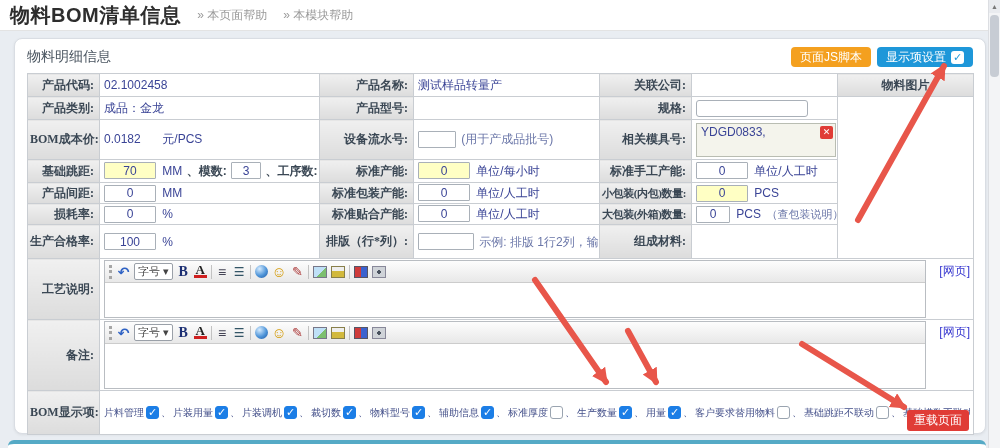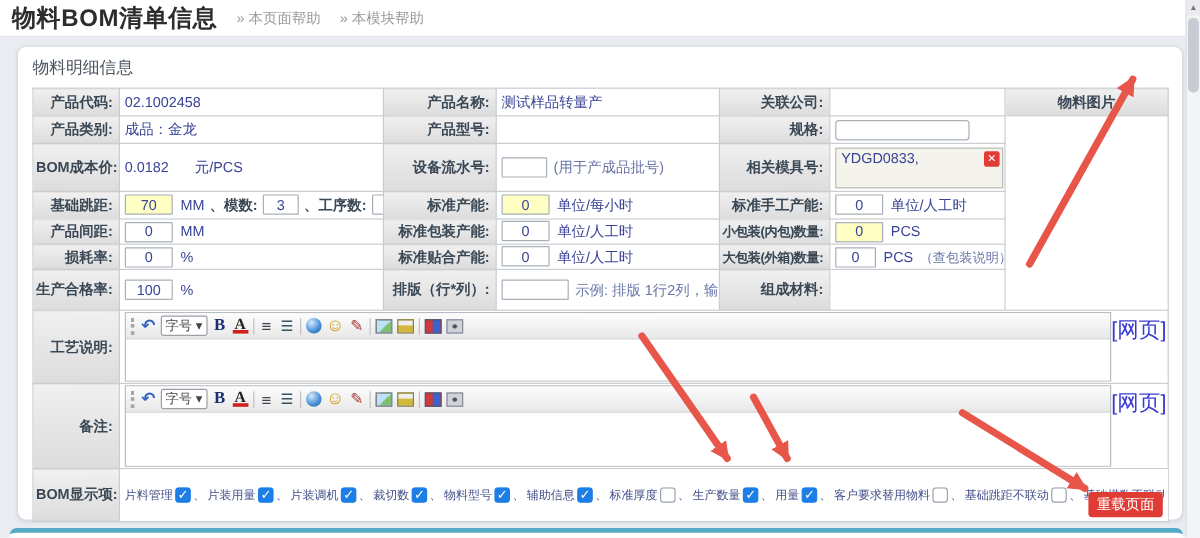--- a/index.html
+++ b/index.html
@@ -27,27 +27,27 @@
   .panel-title { font-size:14px; color:#4a5560; }
   .panel-buttons { margin-left:auto; display:flex; gap:6px; }
   .btn { font-size:12px; color:#fff; border-radius:4px; padding:3px 9px; display:flex; align-items:center; gap:5px; cursor:pointer; line-height:14px; }
   .btn-js { background:var(--accent-orange); }
   .btn-display { background:var(--accent-blue); }
   .btn-check { width:13px; height:13px; background:#fff; border-radius:3px; color:var(--accent-blue); font-size:11px; font-weight:bold; line-height:13px; text-align:center; }
 
   
   table.form { border-collapse:collapse; table-layout:fixed; width:946px; }
   .form th, .form td { border:1px solid #c9cdd2; font-size:12px; vertical-align:middle; overflow:hidden; }
-  .form th { background:linear-gradient(#f0f0f0,#dcdcdc); color:var(--label-text); font-weight:bold; text-align:right; padding:1px 5px 1px 2px; white-space:nowrap; }
+  .form th { background:linear-gradient(#f0f0f0,#dcdcdc); color:var(--label-text); font-weight:bold; text-align:right; padding:1px 5px 1px 2px; white-space:nowrap;font-family:Liberation Serif, serif; }
   .form th.sm { font-size:11px; letter-spacing:-.4px; }
   .form th.img-head { text-align:center; padding:2px; }
   .form td { background:#fff; color:var(--value-text); padding:1px 3px 1px 4px; white-space:nowrap; }
   tr.r23{height:23px} tr.r40{height:40px} tr.r21{height:21px} tr.r34{height:34px} tr.r60{height:60px} tr.r70{height:70px} tr.r44{height:44px}
 
-  .inp { border:1px solid #a9b0b8; height:17px; font-size:12px; color:var(--value-text); text-align:center; width:40px; background:#fff; font-family:inherit; border-radius:1px; }
+  .inp { border:1px solid #a9b0b8; height:17px; font-size:12px; color:var(--value-text); text-align:center; width:52px; background:#fff; font-family:inherit; border-radius:1px; }
   .inp.yellow { background:var(--input-yellow); }
   .inp-spec { width:112px; text-align:left; border-radius:3px; }
   .inp-serial { width:38px; }
   .inp-layout { width:56px; }
   .inp-narrow { width:30px; }
   .inp-big { width:34px; }
   .inline-lbl { color:var(--label-text); font-weight:bold; margin:0 1px; }
   .unit { margin-left:3px;text-align:right; }
   .hint { color:var(--hint-text); margin-left:2px; }
   .hint-sm { font-size:11px; }
@@ -58,21 +58,21 @@
   .mold-box { position:relative; width:140px; height:34px; background:#f4f4ec; border:1px solid #b9bdb2; padding:1px 18px 1px 4px; font-size:12px; color:var(--value-text); cursor:text; }
   .mold-del { position:absolute; top:2px; right:2px; width:13px; height:13px; background:var(--accent-red); color:#fff; font-size:9px; line-height:13px; text-align:center; border-radius:2px; font-weight:bold; cursor:pointer; }
 
   
   .ed-cell { vertical-align:top; padding:2px 4px 2px 2px; }
   .ed-wrap { display:flex; align-items:flex-start; }
   .editor { flex:1; border:1px solid #b9bdc2; }
   .ed-toolbar { height:22px; background:linear-gradient(#fdfdfd,#e8e8e8); border-bottom:1px solid #ccc; display:flex; align-items:center; gap:4px; padding:0 4px; }
   .ed-content { height:34px; background:#fff; cursor:text; }
   .ed-tall .ed-content { height:44px; }
-  .weblink { width:44px; text-align:right; font-size:18px; color:var(--link-blue); padding-top:3px; cursor:pointer; }
+  .weblink { width:44px; text-align:right; font-size:12px; color:var(--link-blue); padding-top:3px; cursor:pointer; }
 
   .tbi { display:inline-flex; align-items:center; justify-content:center; height:16px; min-width:13px; font-size:13px; color:#334; cursor:pointer; }
   .i-grip { width:4px; min-width:4px; border-left:3px dotted #a6a6a6; height:14px; cursor:default; }
   .i-undo { color:#2f62c4; font-weight:bold; font-size:14px; }
   .i-fontsize { border:1px solid #9aa0a8; background:#fff; font-size:11px; color:#444; height:17px; padding:0 3px; border-radius:2px; }
   .i-bold { font-family:"Liberation Serif","DejaVu Serif",serif; font-weight:bold; color:#1c2f73; font-size:14px; }
   .i-fontcolor { font-family:"Liberation Serif","DejaVu Serif",serif; font-weight:bold; color:#222; border-bottom:3px solid #cf2020; height:13px; line-height:12px; }
   .i-sep { width:1px; min-width:1px; height:14px; background:#c2c2c2; cursor:default; }
   .i-align { font-size:14px; color:#445; }
   .i-list { font-size:12px; color:#356; }
@@ -108,20 +108,27 @@
 </div>
 
 <div class="scrollbar">
   <div class="scroll-arrow">▲</div>
   <div class="scroll-thumb"></div>
 </div>
 
 <div class="panel">
   <div class="panel-head">
     <span class="panel-title">物料明细信息</span>
+    <span class="panel-buttons">
+      <span class="btn btn-js">页面JS脚本</span>
+      <span class="btn btn-display">
+        <span>显示项设置</span>
+        <span class="btn-check">✓</span>
+      </span>
+    </span>
   </div>
 
   <table class="form">
     <colgroup>
       <col style="width:72px">
         <col style="width:220px">
         <col style="width:94px">
         <col style="width:186px">
         <col style="width:92px">
         <col style="width:146px">

